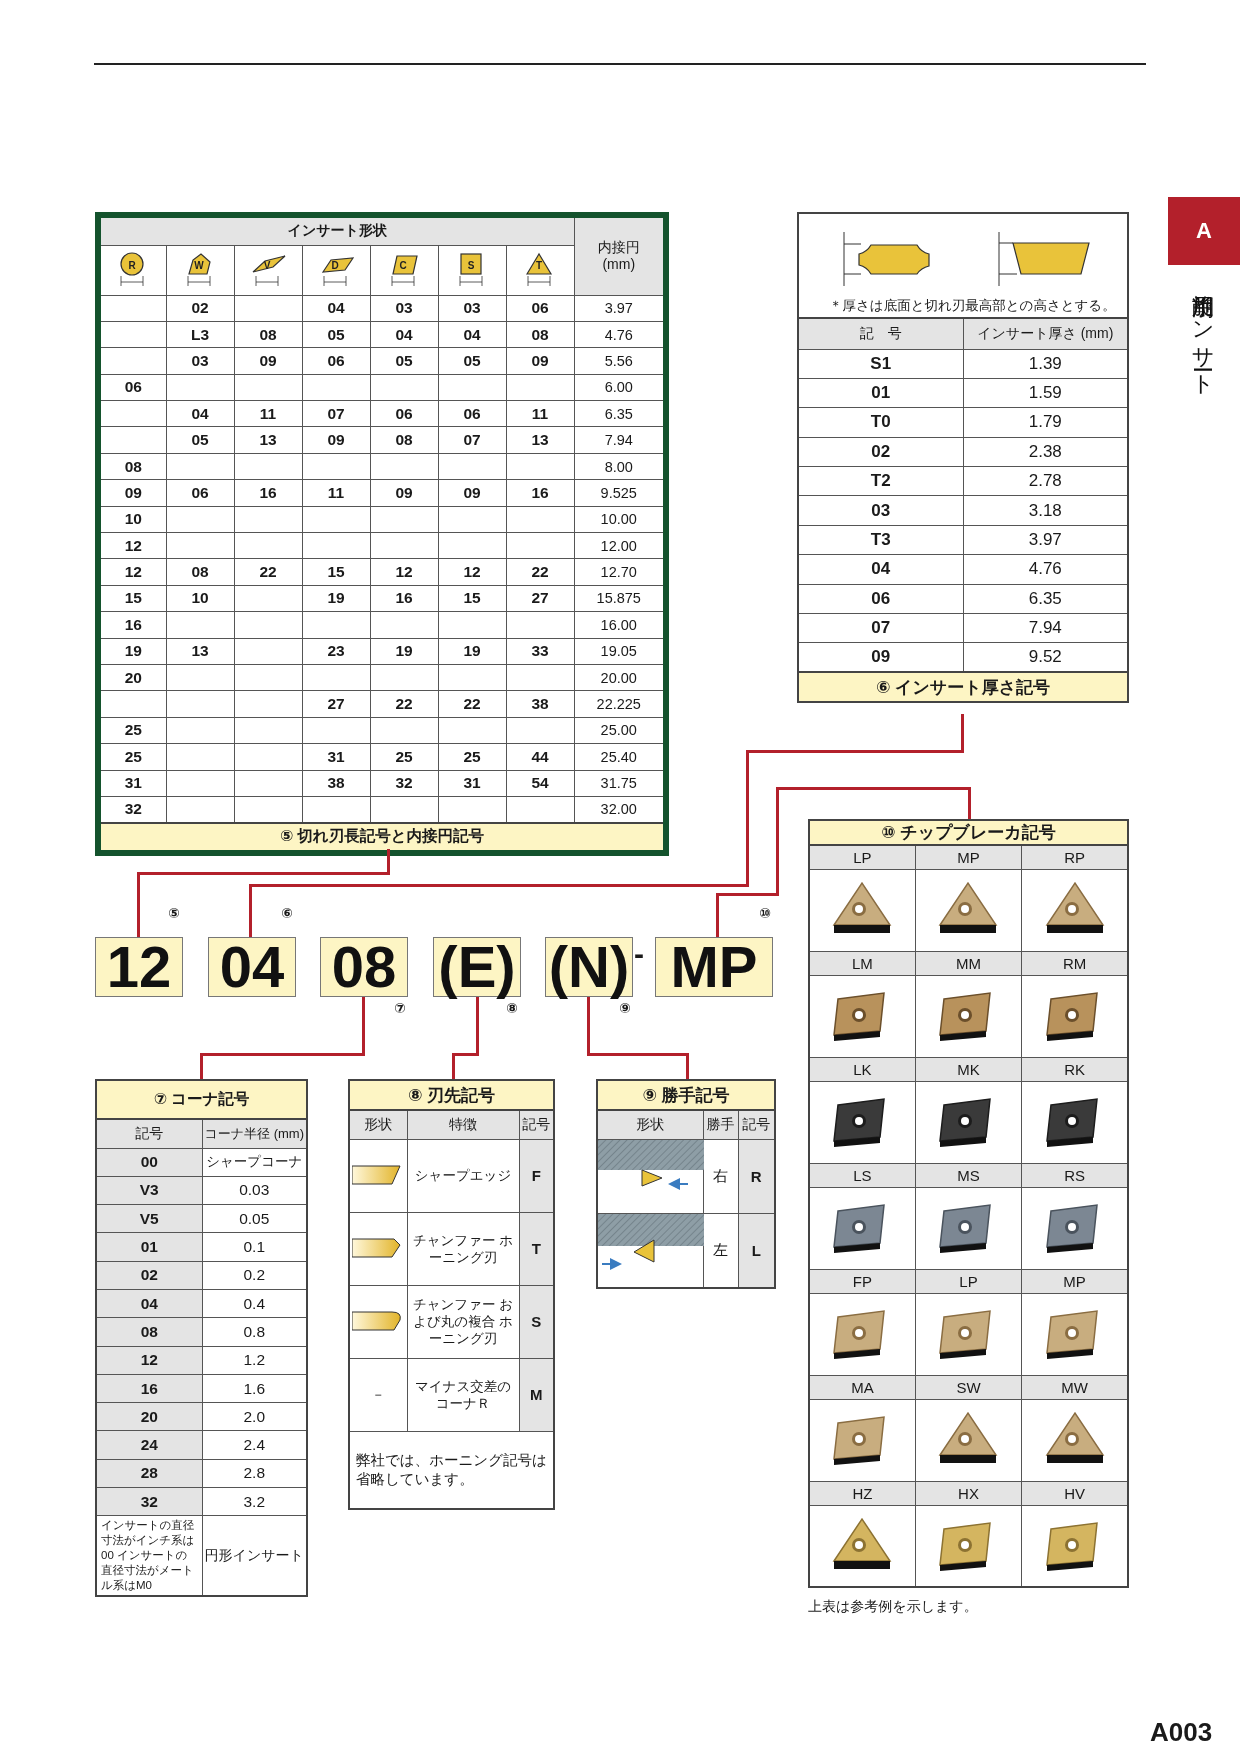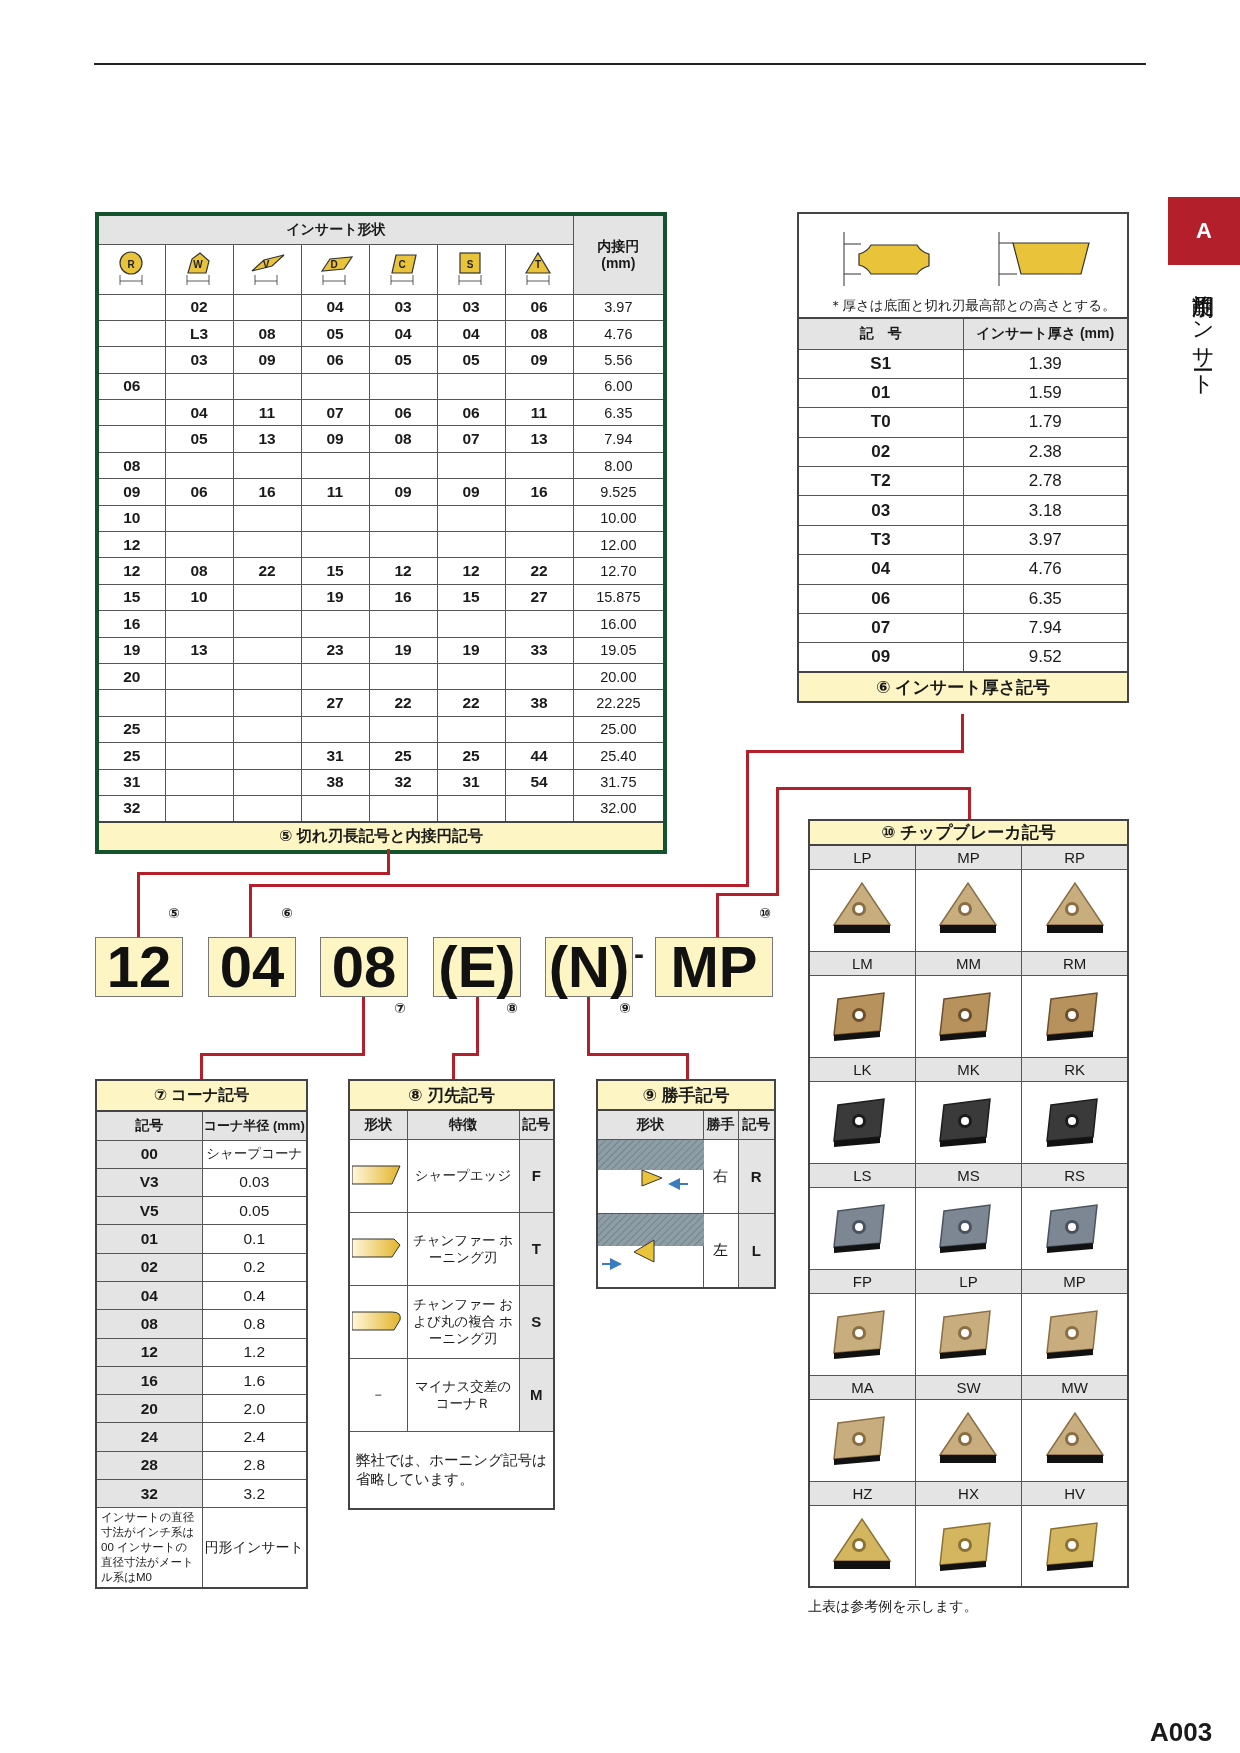--- a/index.html
+++ b/index.html
@@ -2,24 +2,24 @@
 <html><head>
 <meta charset="utf-8">
 <style>
 *{box-sizing:border-box;margin:0;padding:0}
 body{width:1240px;height:1753px;background:#fff;position:relative;font-family:"Liberation Sans","DejaVu Sans",sans-serif;color:#1a1a1a;overflow:hidden}
 .abs{position:absolute}
 .toprule{left:94px;top:63px;width:1052px;height:2px;background:#222}
 table{border-collapse:collapse;table-layout:fixed}
 td,th{border:1px solid #555;text-align:center;vertical-align:middle}
 .cap{background:#fdf5c4;font-weight:bold;font-size:17px;border:2px solid #444}
-.gh{background:#e4e4e4;font-size:14px;font-weight:bold}
+.gh{background:#e4e4e4;font-size:14px;font-weight:normal}
 .b{font-weight:bold}
 
-#t5{left:95px;top:212px;width:568px;border:4px solid #14532d}
+#t5{left:95px;top:212px;width:568px;border:6px solid #14532d}
 #t5 td{height:26.4px;font-size:15.5px}
 #t5 td.d{font-weight:normal;font-size:14.5px}
 #t5 .ico{height:50px}
 
 #t6box{left:797px;top:212px;width:332px;border:2px solid #444}
 #t6 {width:100%}
 #t6 td{height:29.4px;font-size:17px}
 
 .codebox{top:937px;height:60px;background:#fdf5c4;border:1.5px solid #777;font-weight:bold;font-size:58px;line-height:58px;text-align:center;color:#111}
 .circ{font-size:14px;font-weight:bold}
@@ -462,21 +462,21 @@
 <div class="abs circ" style="left:619px;top:1000px">⑨</div>
 <div class="abs circ" style="left:759px;top:905px">⑩</div>
 
 <table id="t7" class="abs">
   <colgroup>
       <col style="width:106px">
       <col>
     </colgroup>
   <thead>
     <tr>
-        <td colspan="2" class="cap" style="height:31px">⑦ コーナ記号</td>
+        <td colspan="2" class="cap" style="height:39px">⑦ コーナ記号</td>
       </tr>
     <tr>
       <th class="gh" style="height:29px">記号</th>
       <th class="gh" style="font-size:13px">コーナ半径 (mm)</th>
     </tr>
   </thead>
   <tbody id="t7body">
       <tr>
         <td class="k">00</td>
         <td style="font-size:13.5px">シャープコーナ</td>

